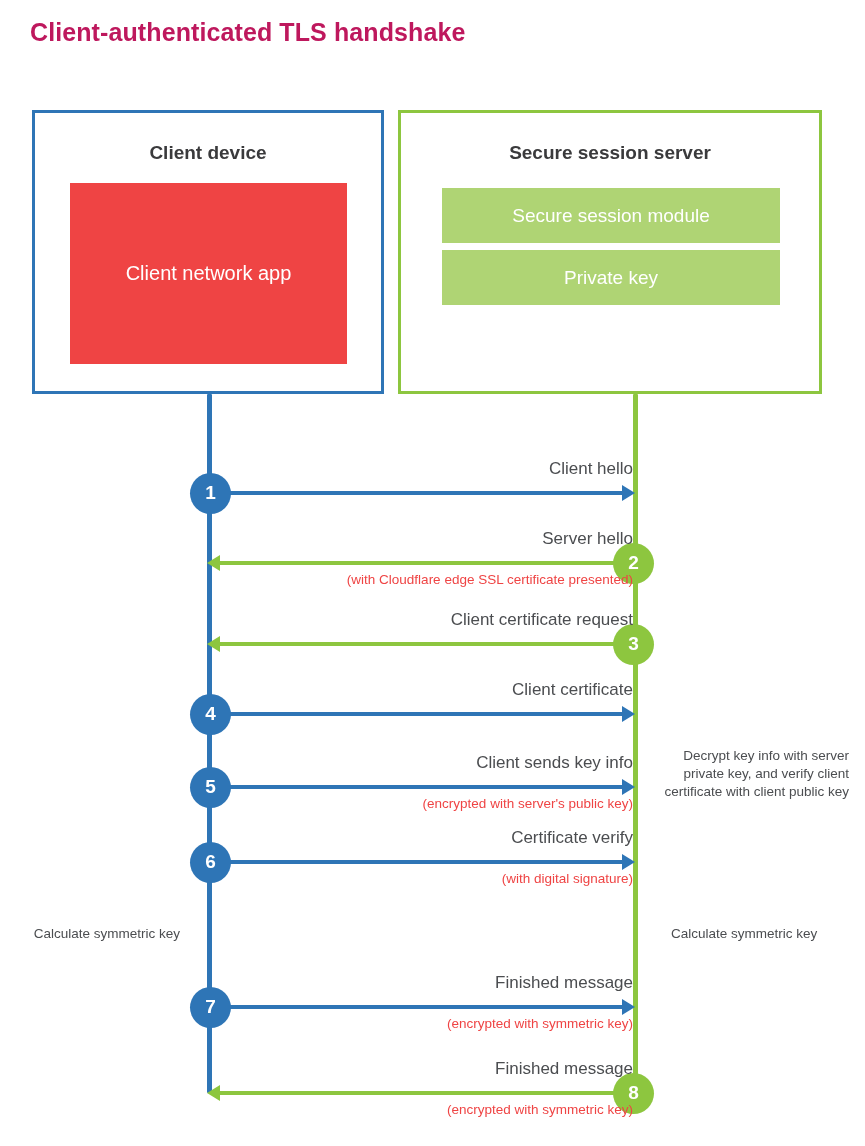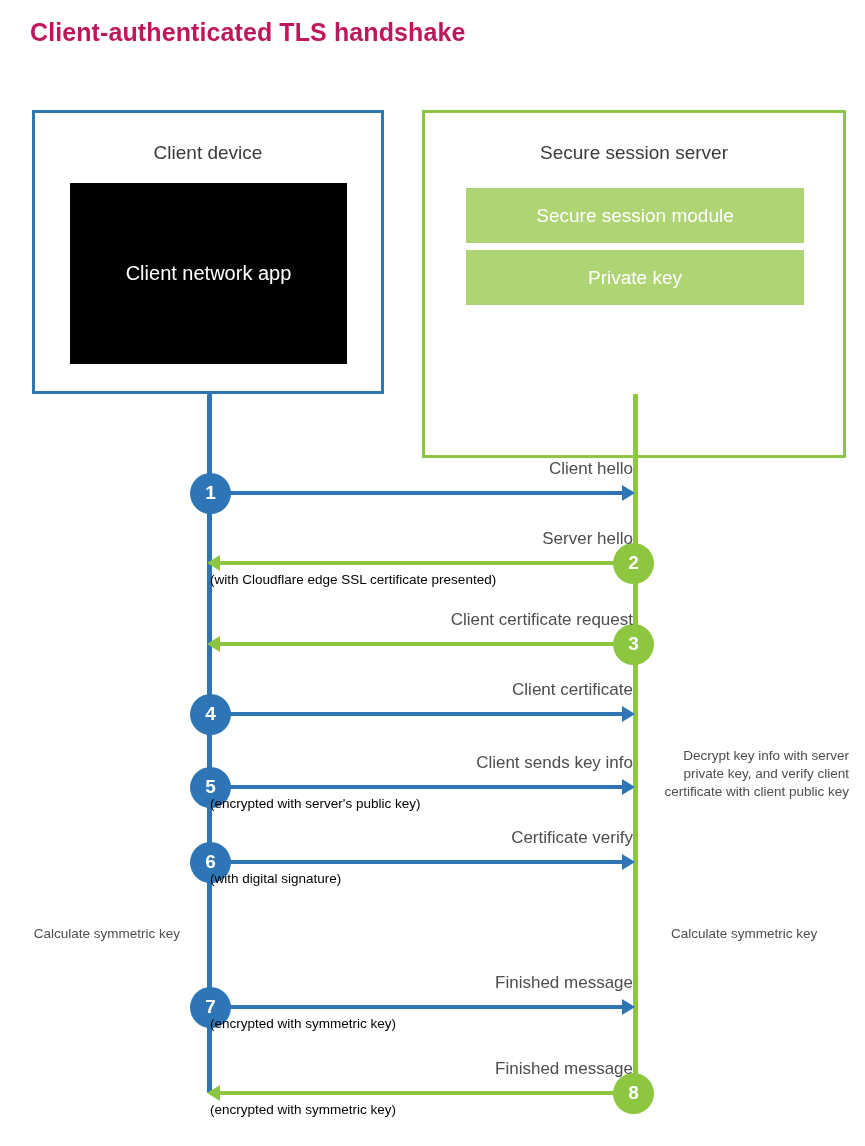--- a/index.html
+++ b/index.html
@@ -35,44 +35,44 @@
     background: #ffffff;
   }
   .panel-client {
     left: 32px;
     top: 110px;
     width: 352px;
     height: 284px;
     border: 3px solid #2E75B6;
   }
   .panel-server {
-    left: 422px;
+    left: 398px;
     top: 110px;
     width: 424px;
-    height: 348px;
+    height: 284px;
     border: 3px solid #8DC63F;
   }
   .panel-title {
     position: absolute;
     left: 0;
     right: 0;
     top: 29px;
     text-align: center;
     font-size: 19px;
-    font-weight: normal;
+    font-weight: bold;
     color: #3a3a3c;
   }
 
   .client-app-box {
     position: absolute;
     left: 35px;
     top: 70px;
     width: 277px;
     height: 181px;
-    background: #000000;
+    background: #ef4444;
     display: flex;
     align-items: center;
     justify-content: center;
     color: #ffffff;
     font-size: 20px;
     font-weight: 400;
     line-height: 1.28;
   }
 
   .server-bars {
@@ -160,23 +160,23 @@
     text-align: right;
     font-size: 17px;
     color: #4b4d50;
     top: -34px;
     white-space: nowrap;
   }
   .arrow-sublabel {
     position: absolute;
     left: 210px;
     width: 423px;
-    text-align: left;
+    text-align: right;
     font-size: 13.5px;
-    color: #000000;
+    color: #ef4444;
     top: 9px;
     white-space: nowrap;
   }
 
   
   .note {
     position: absolute;
     font-size: 13.5px;
     line-height: 1.32;
     color: #4b4d50;

